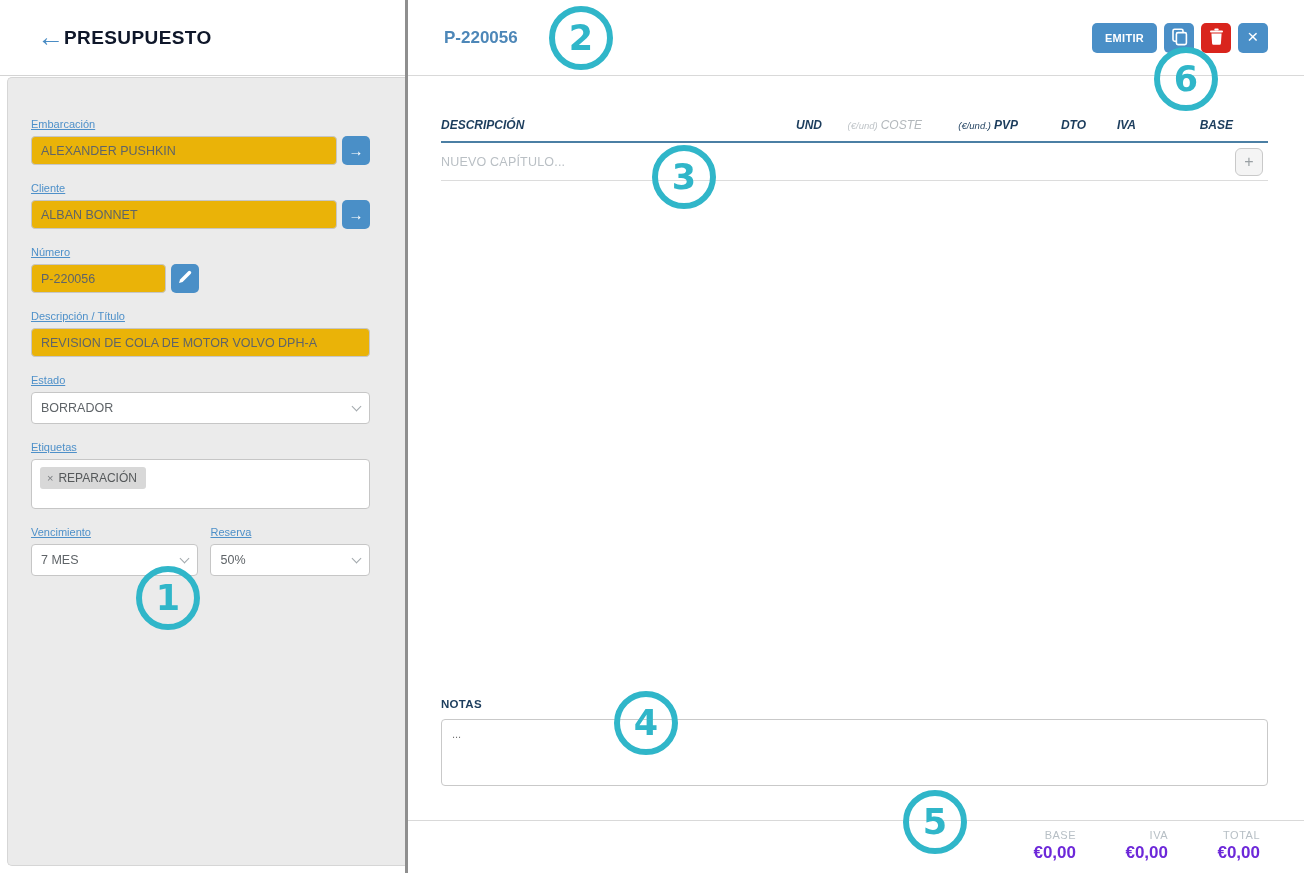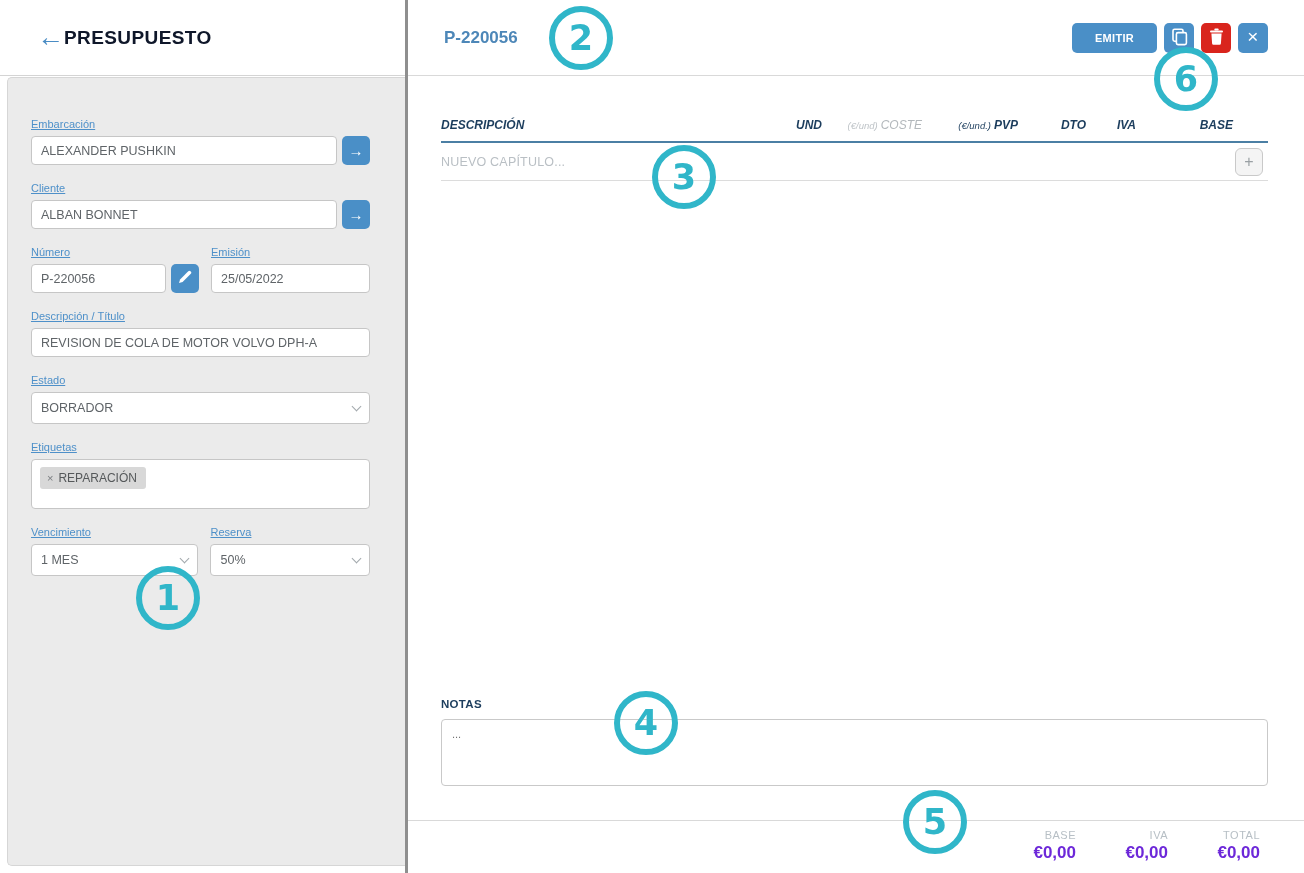--- a/index.html
+++ b/index.html
@@ -10,39 +10,39 @@
   
   .sidebar { position:absolute; left:0; top:0; width:405px; height:100%; background:#fff; }
   .v-sep { position:absolute; left:405px; top:0; width:3px; height:100%; background:#8f8f8f; z-index:5; }
   .sidebar-header { height:76px; display:flex; align-items:center; padding-left:37px; border-bottom:1px solid #d4d4d4; background:#fff; }
   .back-icon { color:#4a8cc4; font-size:27px; line-height:1; cursor:pointer; }
   .sidebar-title { color:#0f172a; font-weight:bold; font-size:19px; letter-spacing:.4px; }
   .sidebar-panel { position:absolute; left:7px; top:77px; right:0; bottom:7px; background:#ebebeb; border:1px solid #d6d6d6; border-right:none; border-radius:5px 0 0 5px; padding:40px 35px 0 23px; }
 
   .field { margin-bottom:17px; }
   .field-label { display:block; color:#4e90c9; font-size:11px; margin-bottom:6px;text-decoration:underline; }
-  .tbox { width:100%; height:29px; border:1px solid #c6c6c6; border-radius:4px; background:#ffffff; font-family:"Liberation Sans",sans-serif; font-size:12.5px; color:#5f6468; padding:0 9px; outline:none; }
+  .tbox { width:100%; height:29px; border:1px solid #c6c6c6; border-radius:4px; background:#eab308; font-family:"Liberation Sans",sans-serif; font-size:12.5px; color:#5f6468; padding:0 9px; outline:none; }
   .input-row { display:flex; gap:5px; align-items:center; }
   .sq-btn { flex:none; width:28px; height:29px; background:#4a8fc7; border:none; border-radius:5px; color:#fff; display:flex; align-items:center; justify-content:center; font-size:15px; cursor:pointer; }
   .two-col { display:flex; gap:12px; }
   .col-a { width:168px; } .col-b { width:160px; }
 
   .selectbox { position:relative; display:flex; align-items:center; width:100%; height:32px; border:1px solid #c6c6c6; border-radius:4px; background:#fff; font-size:12.5px; color:#5f6468; padding:0 22px 0 9px; cursor:pointer; }
   .chev { position:absolute; right:9px; top:10px; width:7px; height:7px; border-right:1.4px solid #a2a8ac; border-bottom:1.4px solid #a2a8ac; transform:rotate(45deg); }
 
   .tagbox { width:100%; height:50px; border:1px solid #c6c6c6; border-radius:4px; background:#fff; padding:7px 8px; }
   .tag { display:inline-flex; align-items:center; gap:5px; background:#d8d8d8; border-radius:3px; padding:4px 9px 4px 7px; font-size:12px; color:#55585a; cursor:default; }
   .tag-x { font-size:11px; color:#7a7d80; cursor:pointer; line-height:1; }
 
   
   .main { position:absolute; left:408px; top:0; right:0; height:100%; display:flex; flex-direction:column; background:#fff; }
   .main-header { flex:none; height:76px; display:flex; align-items:center; padding:0 36px; border-bottom:1px solid #d9d9d9; }
   .main-title { color:#4d87b8; font-size:17px; font-weight:bold; }
   .toolbar { margin-left:auto; display:flex; gap:7px; }
-  .btn { height:30px; background:#4a8fc7; color:#fff; border:none; border-radius:5px; font-family:"Liberation Sans",sans-serif; font-size:11px; font-weight:bold; letter-spacing:.3px; padding:0 23px; cursor:pointer; display:flex; align-items:center; justify-content:center; }
+  .btn { height:30px; background:#4a8fc7; color:#fff; border:none; border-radius:5px; font-family:"Liberation Sans",sans-serif; font-size:11px; font-weight:bold; letter-spacing:.3px; padding:0 13px; cursor:pointer; display:flex; align-items:center; justify-content:center; }
   .icon-btn { width:30px; padding:0; }
   .btn-danger { background:#d9251d; }
   .x-glyph { font-size:19px; font-weight:normal; line-height:1; margin-top:-2px; }
 
   .main-body { flex:1; display:flex; flex-direction:column; padding:0 36px 0 33px; min-height:0; }
   .table-header { flex:none; margin-top:42px; display:flex; align-items:baseline; border-bottom:2px solid #4b7fa4; padding-bottom:9px; font-size:12px; font-weight:bold; color:#1c3d5d;font-style:italic; }
   .hprefix { font-size:9.5px; font-weight:normal; margin-right:3px; }
   .gray-h { color:#b3b8bc; font-weight:normal; }
   .gray-h .hprefix { color:#bfc4c8;text-align:center; }
   .col-desc { flex:1; text-align:left; }
@@ -117,24 +117,20 @@
             <input class="tbox" style="width: 135px;" value="P-220056">
             <button class="sq-btn">
               <span>
                 <svg width="14" height="14" viewBox="0 0 14 14">
                     <path d="M1 13 L2.1 9.4 L10.3 1.2 a1.5 1.5 0 0 1 2.1 0 l0.4 0.4 a1.5 1.5 0 0 1 0 2.1 L4.6 11.9 Z" fill="#ffffff"></path>
                   </svg>
               </span>
             </button>
           </div>
         </div>
-        <div class="col-b">
-          <label class="field-label">Emisión</label>
-          <input class="tbox" value="25/05/2022" style="">
-        </div>
       </div>
 
       <div class="field">
         <label class="field-label">Descripción / Título</label>
         <input class="tbox" value="REVISION DE COLA DE MOTOR VOLVO DPH-A" style="">
       </div>
 
       <div class="field">
         <label class="field-label">Estado</label>
         <div class="selectbox">
@@ -150,21 +146,21 @@
             <span class="tag-x">×</span>
             <span>REPARACIÓN</span>
           </span>
         </div>
       </div>
 
       <div class="field two-col">
         <div class="col-a">
           <label class="field-label">Vencimiento</label>
           <div class="selectbox">
-            <span>1 MES</span>
+            <span>7 MES</span>
             <span class="chev"></span>
           </div>
         </div>
         <div class="col-b">
           <label class="field-label">Reserva</label>
           <div class="selectbox">
             <span>50%</span>
             <span class="chev"></span>
           </div>
         </div>

